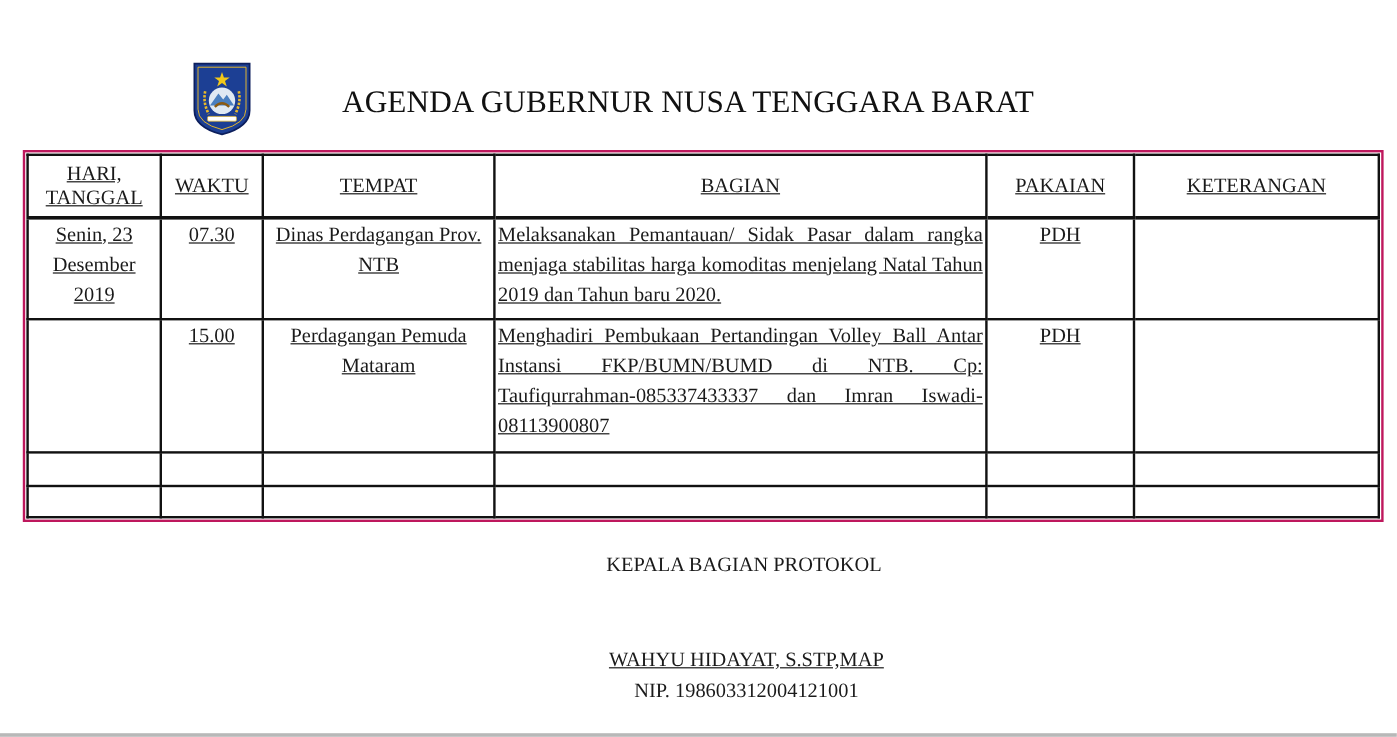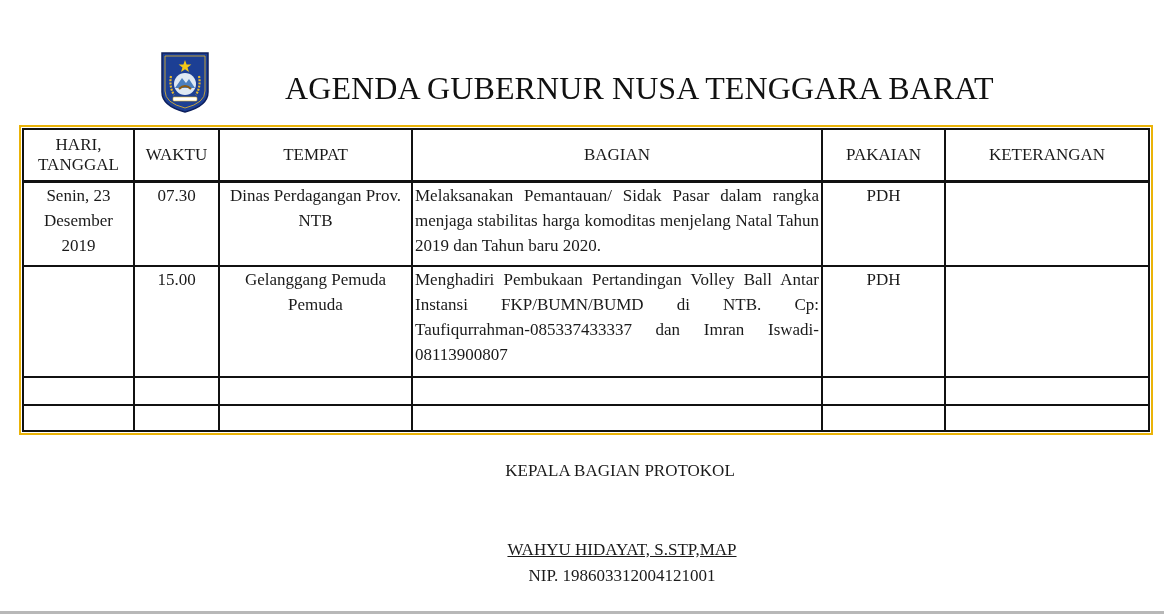--- a/index.html
+++ b/index.html
@@ -11,28 +11,29 @@
   }
   .page-bottom-line {
     position: absolute; left: 0; right: 0; top: 611px; height: 3px;
     background: #b8b8b8;
   }
   .logo {
     position: absolute; left: 160px; top: 50px; width: 50px; height: 64px;
   }
   .title {
     position: absolute; left: 285px; top: 70px;
-    font-size: 32px; letter-spacing: 0.1px; white-space: nowrap;
+    font-size: 26px; letter-spacing: 0.1px; white-space: nowrap;
     color: #111;
   }
   .table-wrap {
     position: absolute; left: 19px; top: 125px;
     width: 1128px; height: 304px;
-    border: 2px solid #eab308;
+    border: 2px solid #be185d;
     padding: 1px;
+    text-decoration: underline;
   }
   table.agenda {
     border-collapse: collapse;
     width: 100%;
     height: 100%;
     table-layout: fixed;
     font-size: 17px;
     line-height: 25px;
   }
   table.agenda td, table.agenda th {
@@ -124,21 +125,21 @@
         <td class="center">Senin, 23 Desember 2019</td>
         <td class="center">07.30</td>
         <td class="center">Dinas Perdagangan Prov. NTB</td>
         <td class="justify">Melaksanakan Pemantauan/ Sidak Pasar dalam rangka menjaga stabilitas harga komoditas menjelang Natal Tahun 2019 dan Tahun baru 2020.</td>
         <td class="center">PDH</td>
         <td></td>
       </tr>
       <tr class="r2">
         <td class="center"></td>
         <td class="center">15.00</td>
-        <td class="center">Gelanggang Pemuda Pemuda</td>
+        <td class="center">Perdagangan Pemuda Mataram</td>
         <td class="justify">Menghadiri Pembukaan Pertandingan Volley Ball Antar Instansi FKP/BUMN/BUMD di NTB. Cp: Taufiqurrahman-085337433337 dan Imran Iswadi-08113900807</td>
         <td class="center">PDH</td>
         <td></td>
       </tr>
       <tr class="r3">
         <td></td>
         <td></td>
         <td></td>
         <td></td>
         <td></td>

